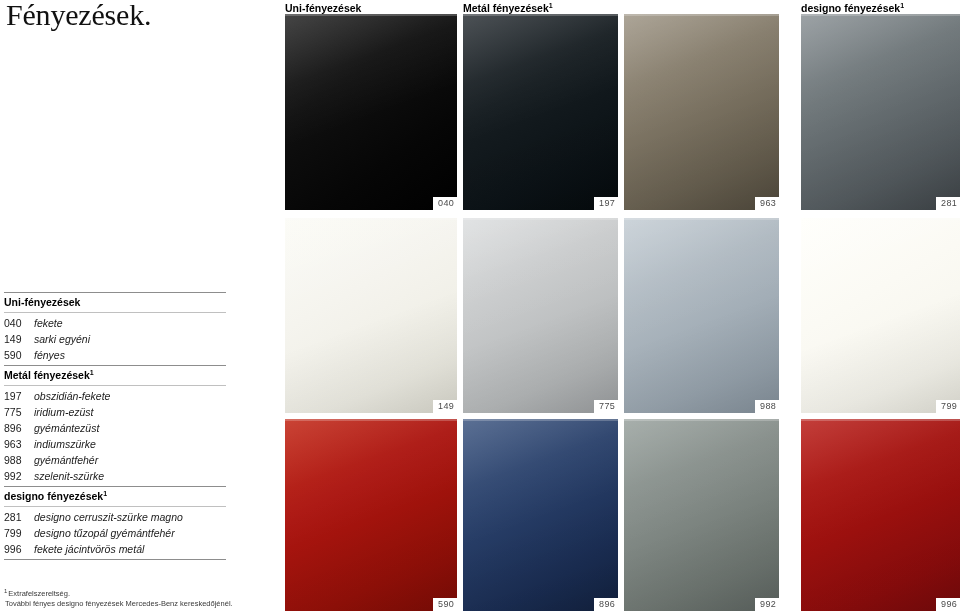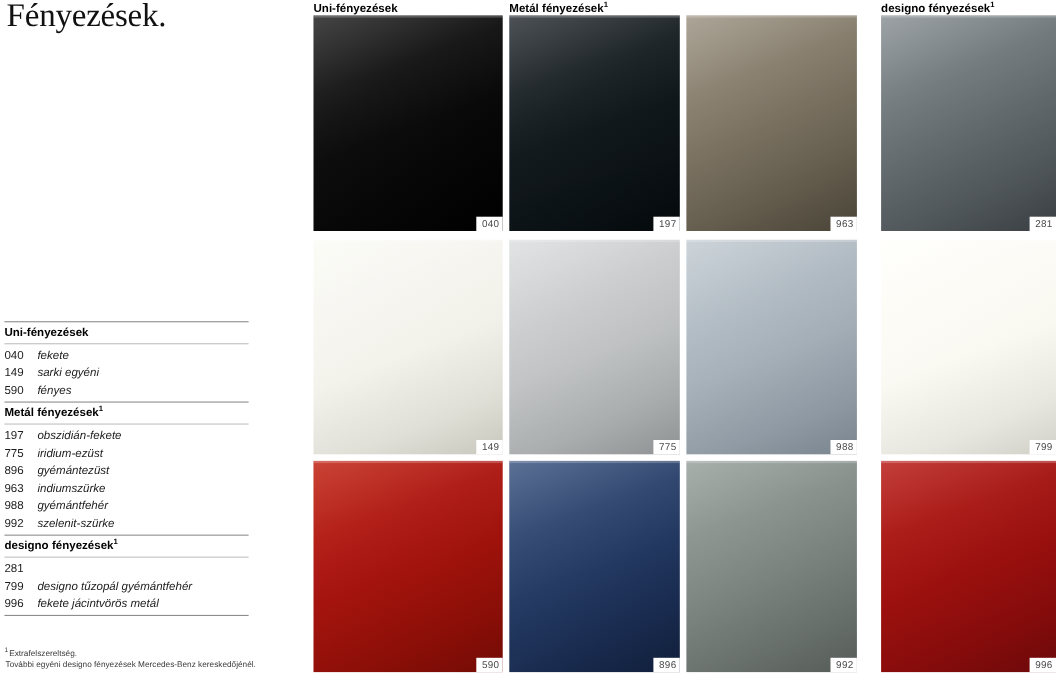--- a/index.html
+++ b/index.html
@@ -266,29 +266,30 @@
         <span class="legend-code">992</span>
         <span class="legend-name">szelenit-szürke</span>
       </div>
     </div>
     <div class="legend-rule"></div>
     <div class="legend-head"><span>designo fényezések</span><sup>1</sup></div>
     <div class="legend-rule thin"></div>
     <div class="legend-rows">
       <div class="legend-row">
         <span class="legend-code">281</span>
+        <span class="legend-name">designo cerruszit-szürke magno</span>
       </div>
       <div class="legend-row">
         <span class="legend-code">799</span>
         <span class="legend-name">designo tűzopál gyémántfehér</span>
       </div>
       <div class="legend-row">
         <span class="legend-code">996</span>
         <span class="legend-name">fekete jácintvörös metál</span>
       </div>
     </div>
     <div class="legend-rule"></div>
   </div>
 
 <div class="footnotes" id="footnotes">
     <div class="footnote"><span class="marker">1</span><span>Extrafelszereltség.</span></div>
-    <div class="footnote"><span class="marker"></span><span>További egyéni designo fényezések Mercedes-Benz kereskedőjénél.</span></div>
+    <div class="footnote"><span class="marker"></span><span>További fényes designo fényezések Mercedes-Benz kereskedőjénél.</span></div>
   </div>
 
 </body></html>

